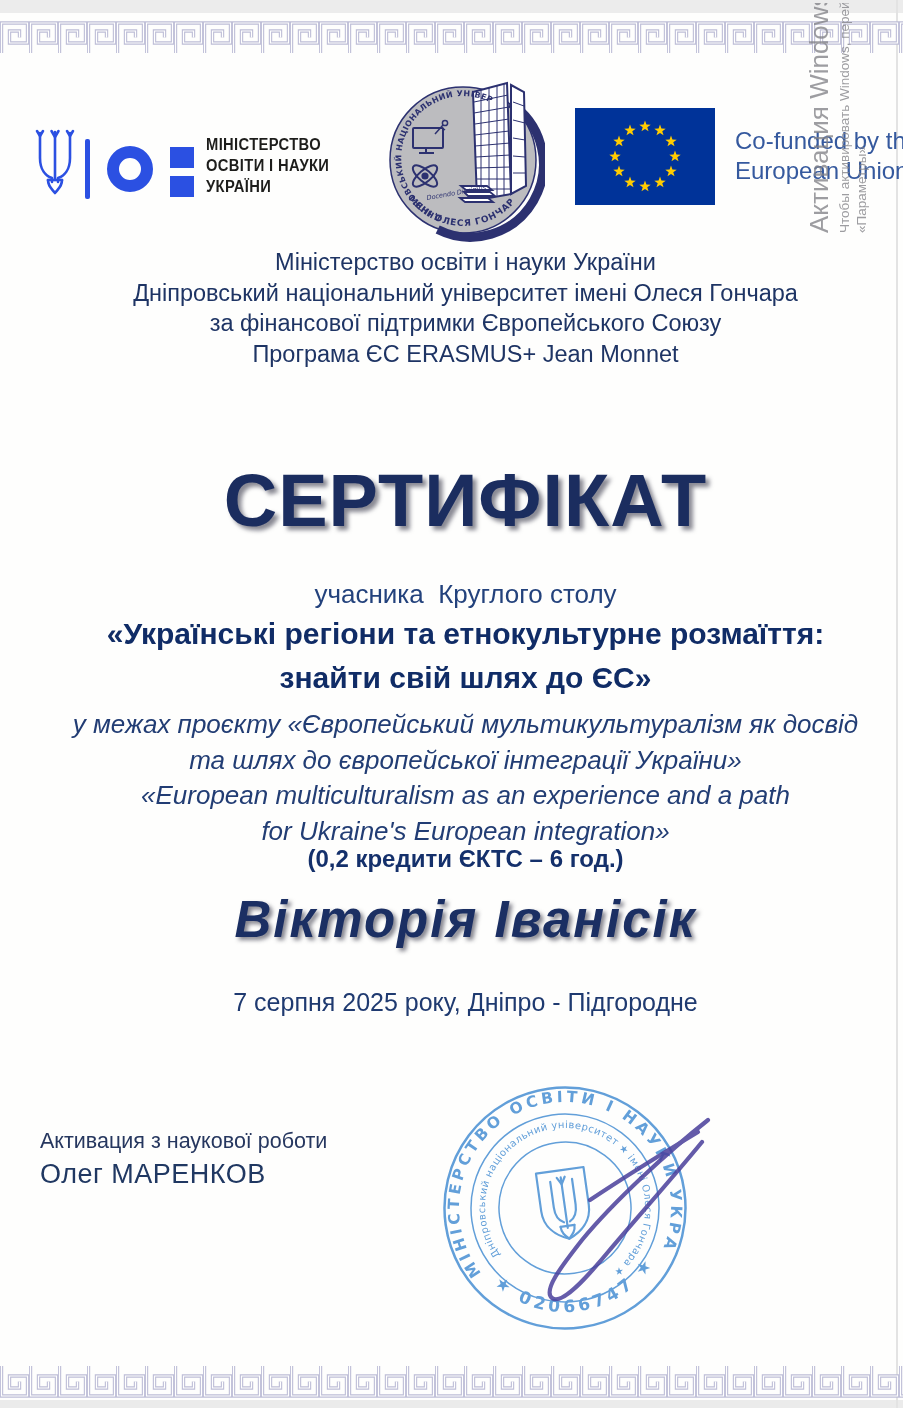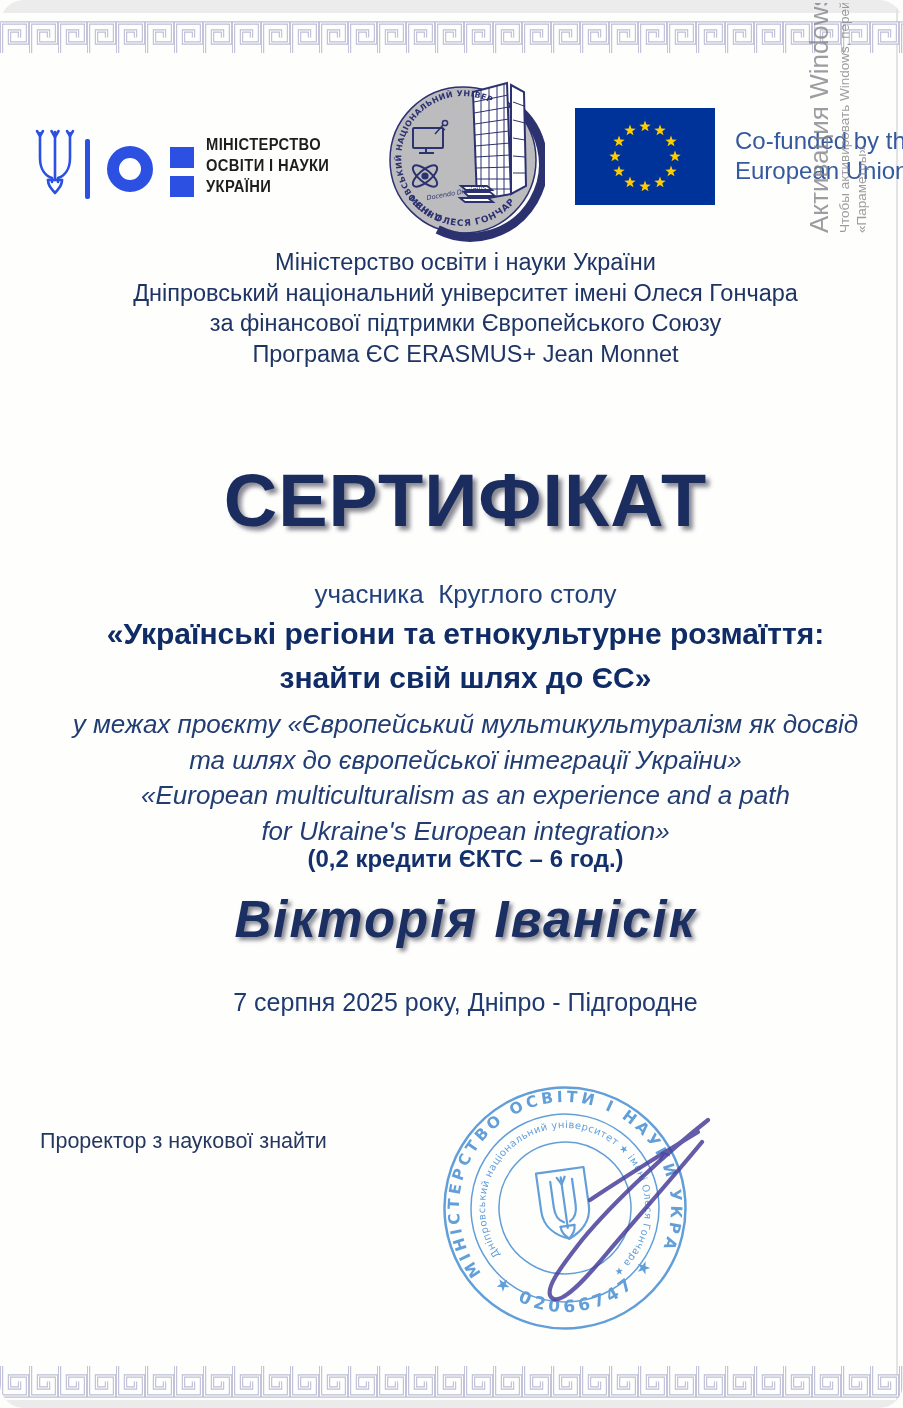--- a/index.html
+++ b/index.html
@@ -1,18 +1,18 @@
 <!DOCTYPE html>
 <html><head>
 <meta charset="utf-8">
 <style>
   html,body{margin:0;padding:0;}
   body{width:903px;height:1408px;overflow:hidden;background:#fdfdfb;
        font-family:"Liberation Sans","DejaVu Sans",sans-serif;}
-  .page{position:relative;width:903px;height:1408px;background:#fefefd;overflow:hidden;border-radius:24px;}
+  .page{position:relative;width:903px;height:1408px;background:#fefefd;overflow:hidden;}
   .abs{position:absolute;}
   .centered{left:0;right:-28px;text-align:center;}
   .strip-top{top:0;left:0;width:903px;height:13px;background:#ececec;}
   .strip-bottom{bottom:0;left:0;width:903px;height:8px;background:#ebebeb;}
   .edge-right{top:0;right:5px;width:2px;height:1408px;background:#e3e3e3;}
   .meander-top{top:20px;left:0;}
   .meander-bottom{top:1365px;left:0;transform:scaleY(-1);}
   
   .divider-bar{left:85px;top:139px;width:5px;height:60px;background:#2b50e2;border-radius:2px;}
   .o-ring{left:107px;top:146px;width:22px;height:22px;border:12px solid #2b50e2;border-radius:50%;}
@@ -189,21 +189,22 @@
     <div>та шлях до європейської інтеграції України»</div>
     <div>«European multiculturalism as an experience and a path</div>
     <div>for Ukraine's European integration»</div>
   </div>
 
   <div class="abs centered credits">(0,2 кредити ЄКТС – 6 год.)</div>
   <div class="abs centered recipient">Вікторія Іванісік</div>
   <div class="abs centered dateline">7 серпня 2025 року, Дніпро - Підгородне</div>
 
   <div class="abs sig-block">
-    <div>Проректор з наукової знайти</div>
+    <div>Активация з наукової роботи</div>
+    <div class="sig-name">Олег МАРЕНКОВ</div>
   </div>
 
   <svg class="abs stamp-wrap" width="260" height="260" viewBox="0 0 260 260">
     <g fill="none" stroke="#5597d6">
       <circle cx="130" cy="130" r="120.5" stroke-width="2.5"></circle>
       <circle cx="130" cy="130" r="94" stroke-width="1.5"></circle>
       <circle cx="130" cy="130" r="66" stroke-width="1.5"></circle>
     </g>
     <defs>
       <path id="st-outer" d="M38.2 183 A106 106 0 1 1 221.8 183"></path>

